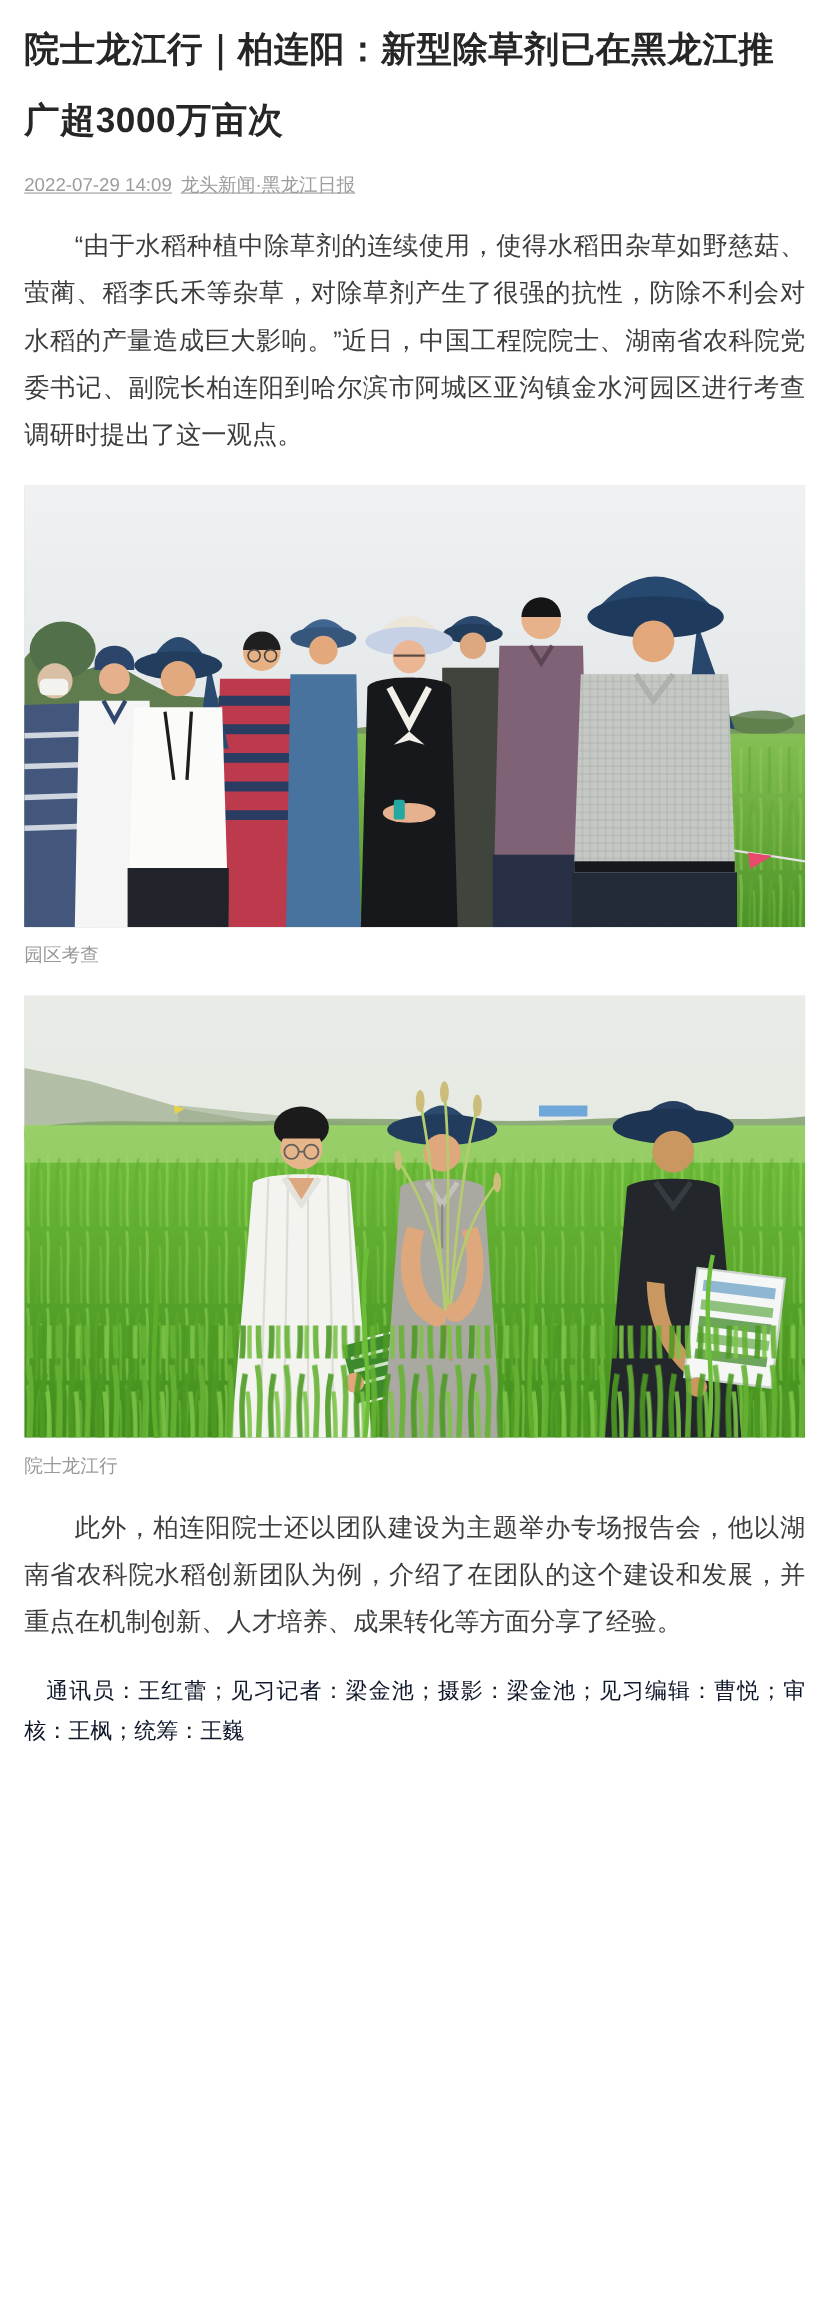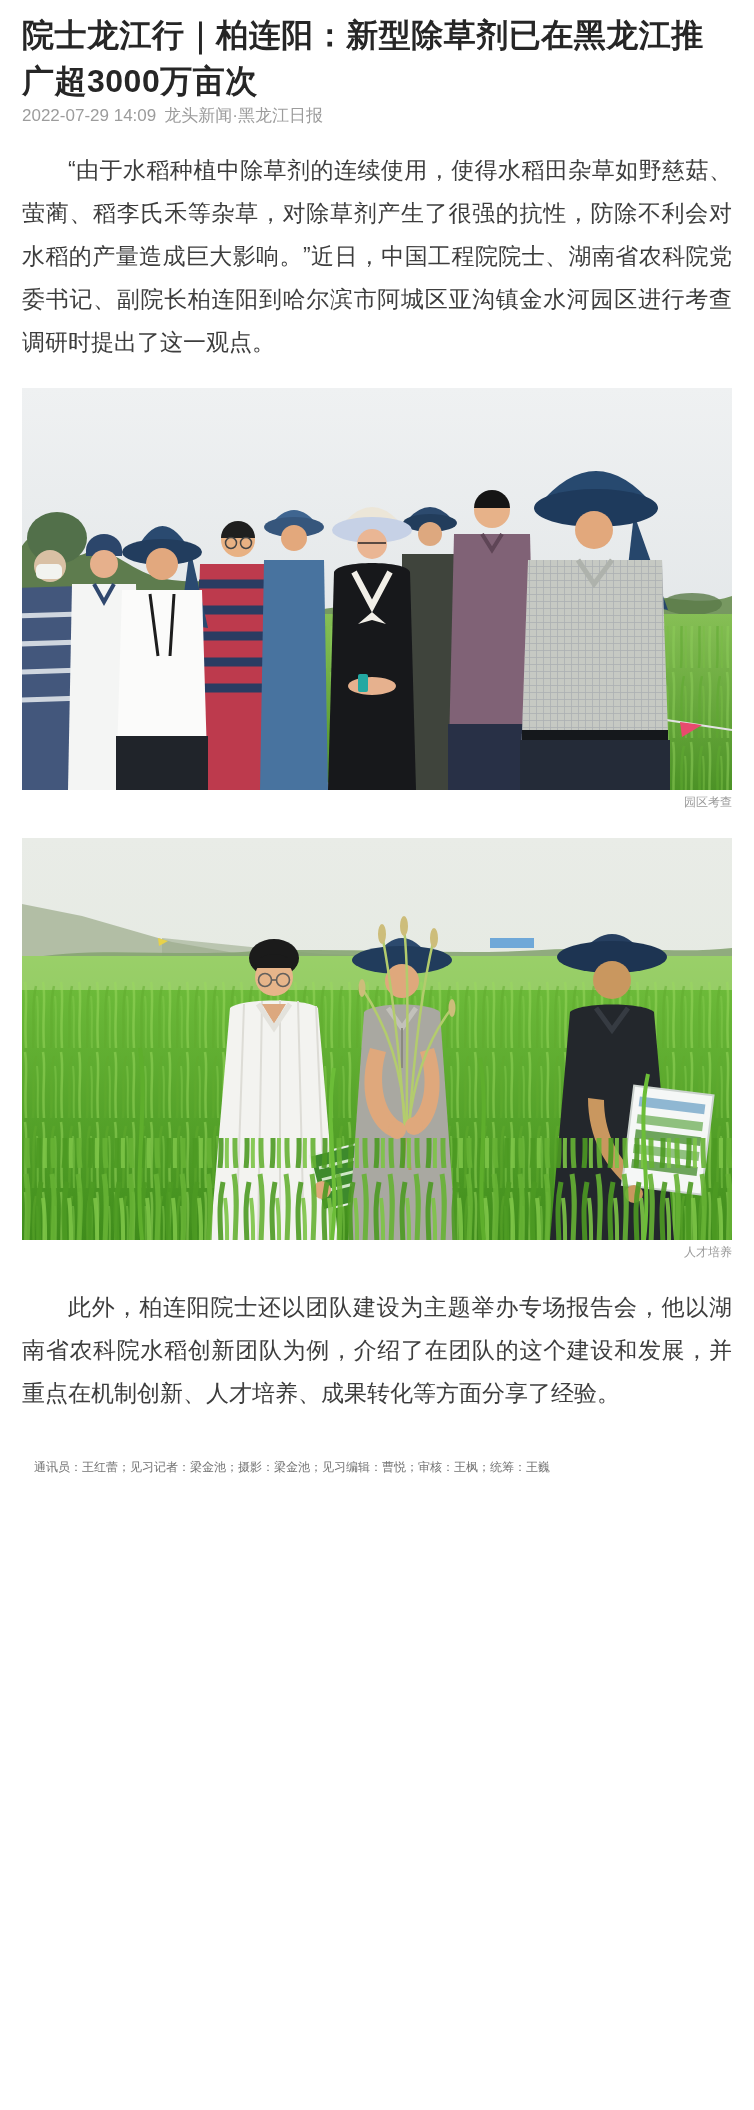--- a/index.html
+++ b/index.html
@@ -1,27 +1,27 @@
 <!DOCTYPE html>
 <html lang="zh"><head>
 <meta charset="utf-8">
 <title>院士龙江行｜柏连阳：新型除草剂已在黑龙江推广超3000万亩次</title>
 <style>
   html,body{margin:0;padding:0;background:#ffffff;}
   body{font-family:"Liberation Sans","DejaVu Sans",sans-serif;-webkit-font-smoothing:antialiased;}
   .page{width:754px;box-sizing:border-box;padding:6px 22px 18px;background:#fff;margin:0 auto;}
-  .title{font-size:32px;line-height:46px;font-weight:700;color:#262626;margin:6px 0 0;letter-spacing:.5px;}
-  .meta{font-size:17px;color:#9c9c9c;}
+  .title{font-size:32px;line-height:65px;font-weight:700;color:#262626;margin:6px 0 0;letter-spacing:.5px;}
+  .meta{margin-top:15px;font-size:17px;color:#9c9c9c;text-decoration:underline;}
   .meta .src{margin-left:8px;}
   p.body{font-size:23px;line-height:43px;color:#3d3d3d;margin:22px 0 0;text-indent:2em;text-align:justify;}
   figure{margin:24px 0 0;}
   .photo{width:710px;height:402px;overflow:hidden;background:#dfe3e6;font-size:0;}
   .photo svg{display:block;}
-  figcaption{text-align:right;color:#999999;font-size:12px;line-height:24px;}
-  .credits{margin-top:24px;font-size:12px;line-height:56px;color:#737373;text-indent:1em;text-align:justify;}
+  figcaption{text-align:left;color:#999999;font-size:17px;margin-top:14px;line-height:24px;}
+  .credits{margin-top:24px;font-size:20px;line-height:36px;color:#0f172a;text-indent:1em;text-align:justify;}
 </style>
 </head>
 <body>
 
 <div class="page">
 
   <h1 class="title">院士龙江行｜柏连阳：新型除草剂已在黑龙江推广超3000万亩次</h1>
 
   <div class="meta">
     <span>2022-07-29 14:09</span><span class="src">龙头新闻·黑龙江日报</span>
@@ -280,20 +280,20 @@
 
         <g>
           <rect x="0" y="300" width="710" height="102" fill="url(#g2bladesBig)" opacity="0.9"></rect>
           <path d="M120,402 C112,330 126,270 118,210" stroke="#5eae2c" stroke-width="4" fill="none"></path>
           <path d="M310,402 C318,340 302,290 312,230" stroke="#6cbd38" stroke-width="4" fill="none"></path>
           <path d="M462,402 C454,330 468,280 458,220" stroke="#5eae2c" stroke-width="4" fill="none"></path>
           <path d="M622,402 C630,340 614,290 626,236" stroke="#6cbd38" stroke-width="4" fill="none"></path>
         </g>
       </svg>
     </div>
-    <figcaption>人才培养</figcaption>
+    <figcaption>院士龙江行</figcaption>
   </figure>
 
   <p class="body">此外，柏连阳院士还以团队建设为主题举办专场报告会，他以湖南省农科院水稻创新团队为例，介绍了在团队的这个建设和发展，并重点在机制创新、人才培养、成果转化等方面分享了经验。</p>
 
   <div class="credits">通讯员：王红蕾；见习记者：梁金池；摄影：梁金池；见习编辑：曹悦；审核：王枫；统筹：王巍</div>
 
 </div>
 
 </body></html>

